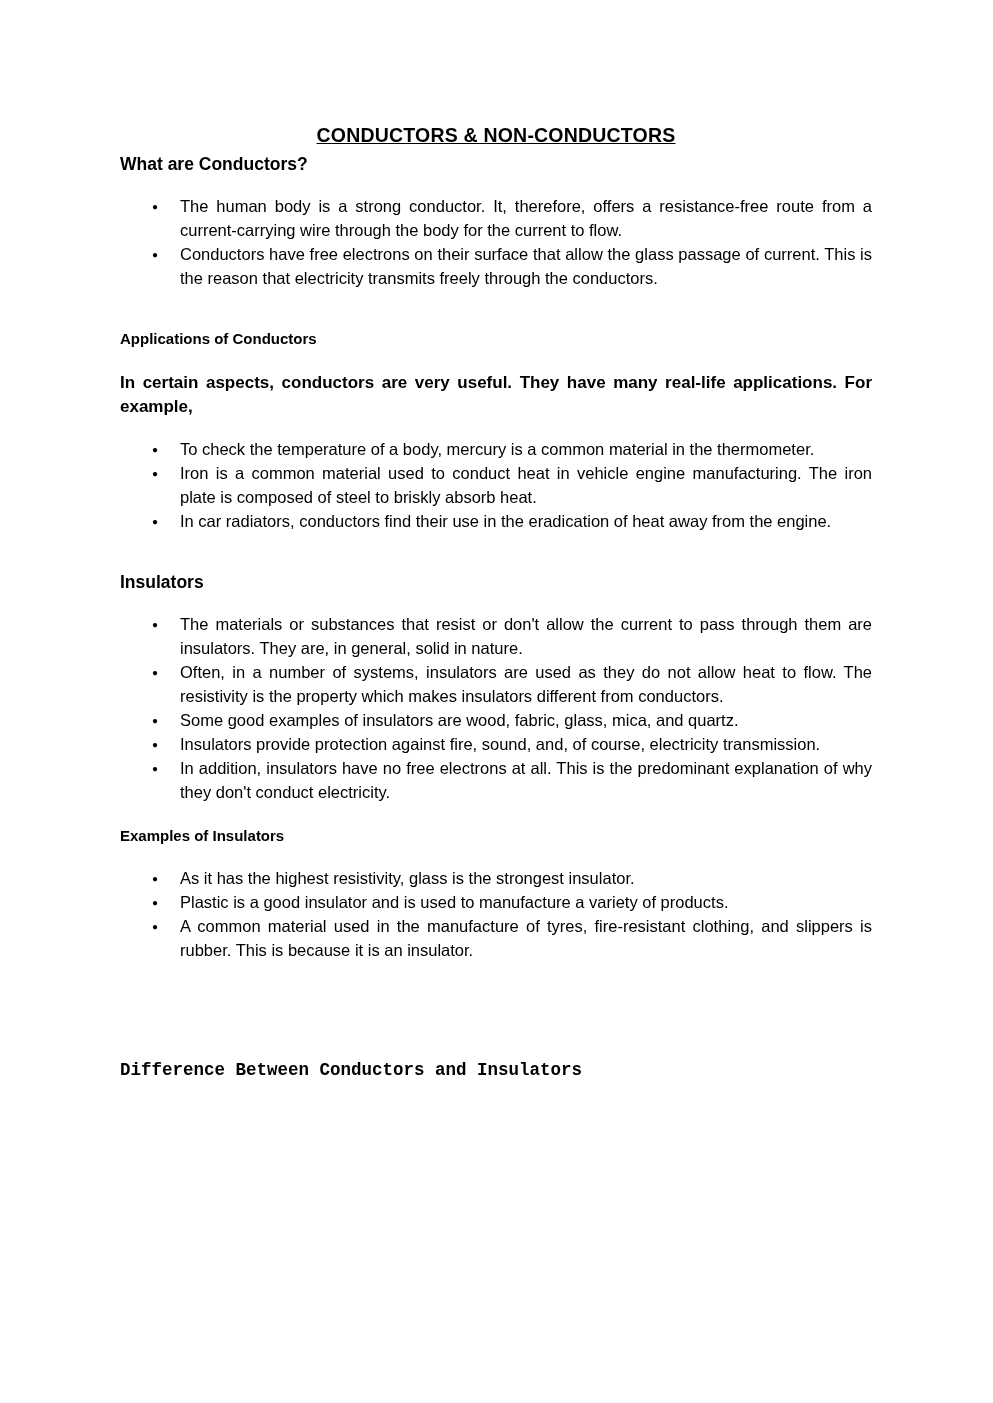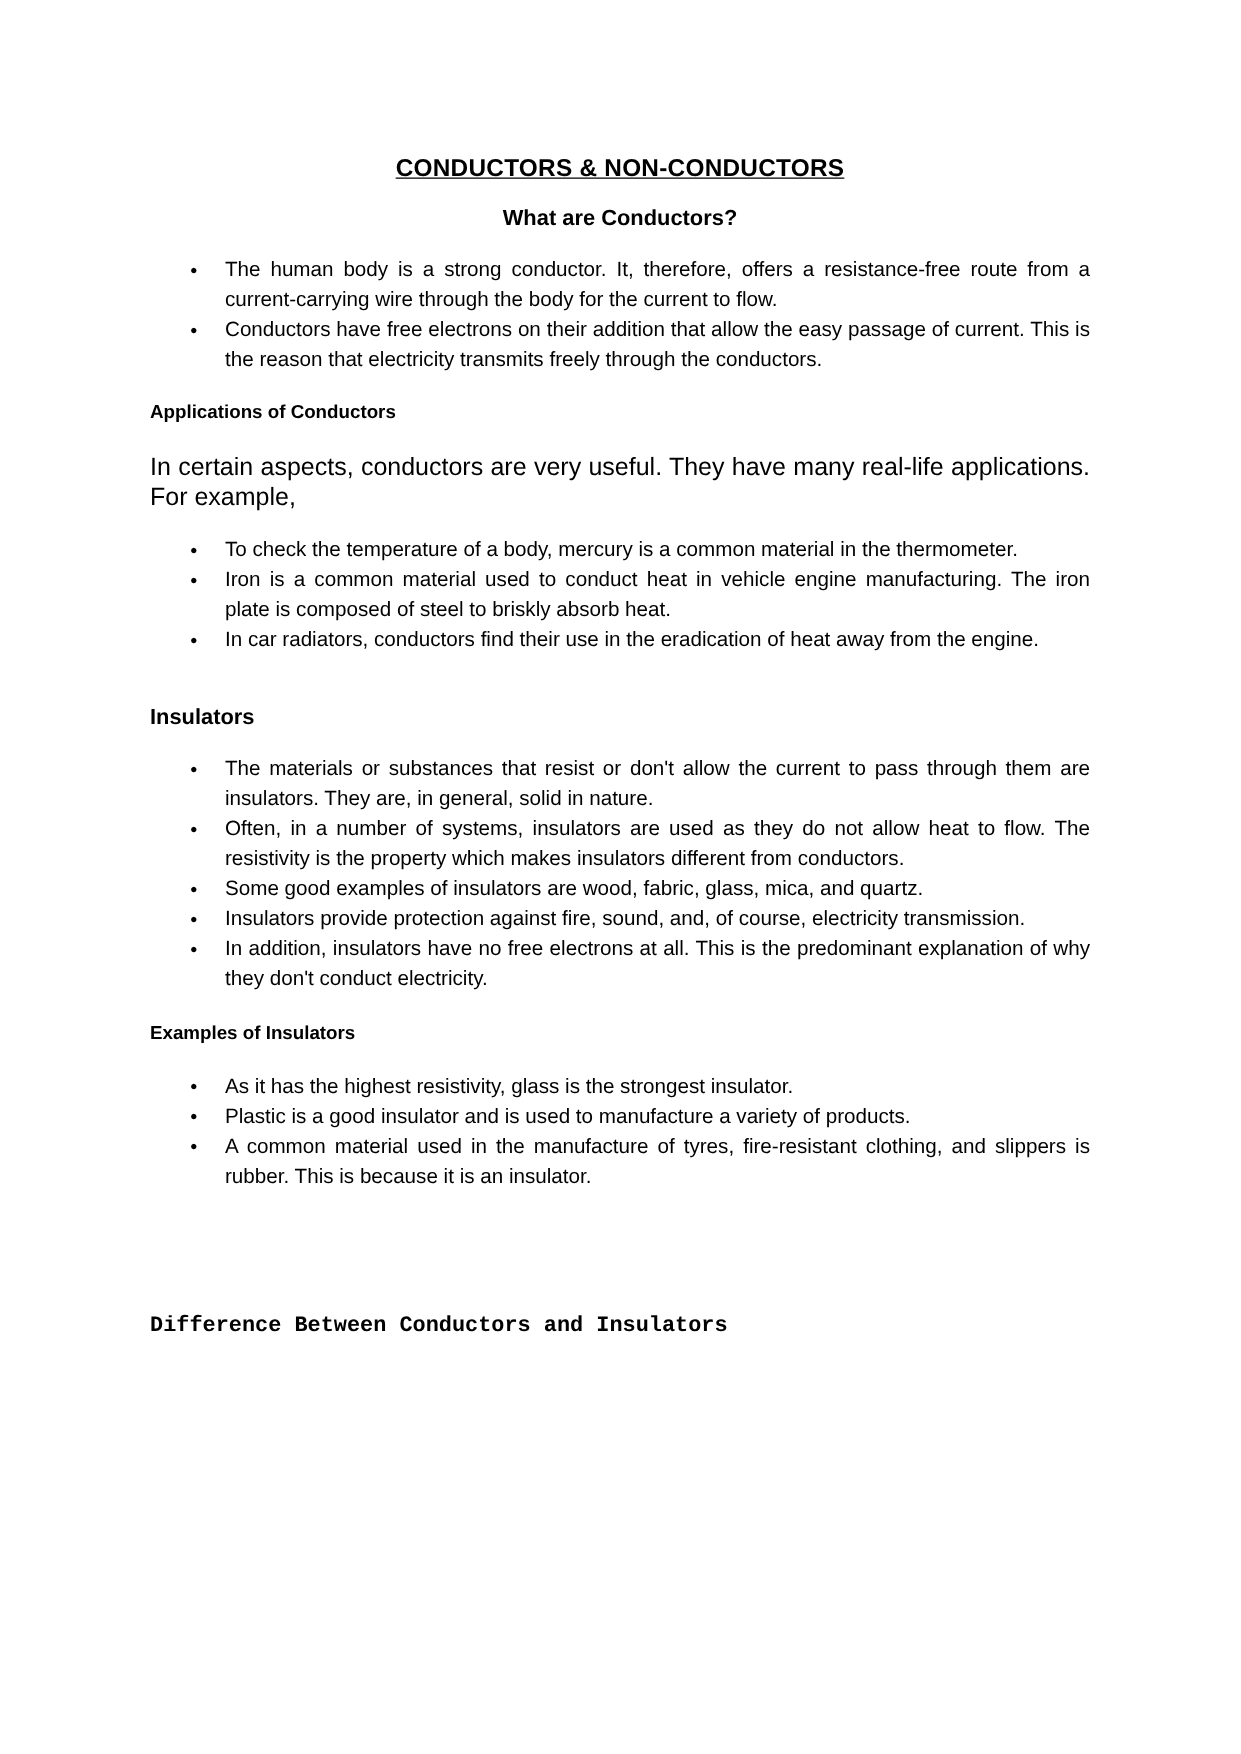--- a/index.html
+++ b/index.html
@@ -40,23 +40,24 @@
     line-height: 22px;
   }
   .heading-minor {
     margin: 23px 0 0 0;
     font-size: 15px;
     font-weight: bold;
     line-height: 20px;
   }
   .para {
     margin: 14px 0 0 0;
-    font-size: 20px;
+    font-size: 17px;
     line-height: 24px;
     text-align: justify;
+    font-weight: bold;
   }
   ul.bullets {
     margin: 19px 0 0 0;
     padding: 0 0 0 60px;
     list-style: none;
   }
   ul.bullets li {
     position: relative;
     font-size: 16.5px;
     line-height: 24px;
@@ -64,44 +65,44 @@
   }
   ul.bullets li::before {
     content: "●";
     position: absolute;
     left: -28px;
     top: 1px;
     font-size: 10px;
     line-height: 24px;
   }
   
-  #sec-what .heading-major        { margin-top: 16px; text-align: center; }
+  #sec-what .heading-major        { margin-top: 6px; }
   #sec-what ul.bullets            { margin-top: 19px; }
-  #sec-apps .heading-minor        { margin-top: 20px; }
+  #sec-apps .heading-minor        { margin-top: 39px; }
   #sec-apps .para                 { margin-top: 22px; }
   #sec-apps ul.bullets            { margin-top: 18px; }
   #sec-insulators .heading-major  { margin-top: 38px; }
   #sec-insulators ul.bullets      { margin-top: 19px; }
   #sec-examples .heading-minor    { margin-top: 22px; }
   #sec-examples ul.bullets        { margin-top: 20px; }
   #sec-difference .heading-major  { margin-top: 97px; font-family: Liberation Mono, monospace; }
 </style>
 </head>
 <body>
 
 <div class="page">
   <div class="content">
 
     <h1 class="doc-title">CONDUCTORS &amp; NON-CONDUCTORS</h1>
 
     <section id="sec-what">
       <h2 class="heading-major">What are Conductors?</h2>
       <ul class="bullets">
         <li>The human body is a strong conductor. It, therefore, offers a resistance-free route from a current-carrying wire through the body for the current to flow.</li>
-        <li>Conductors have free electrons on their addition that allow the easy passage of current. This is the reason that electricity transmits freely through the conductors.</li>
+        <li>Conductors have free electrons on their surface that allow the glass passage of current. This is the reason that electricity transmits freely through the conductors.</li>
       </ul>
     </section>
 
     <section id="sec-apps">
       <h3 class="heading-minor">Applications of Conductors</h3>
       <p class="para">In certain aspects, conductors are very useful. They have many real-life applications. For example,</p>
       <ul class="bullets">
         <li>To check the temperature of a body, mercury is a common material in the thermometer.</li>
         <li>Iron is a common material used to conduct heat in vehicle engine manufacturing. The iron plate is composed of steel to briskly absorb heat.</li>
         <li>In car radiators, conductors find their use in the eradication of heat away from the engine.</li>

